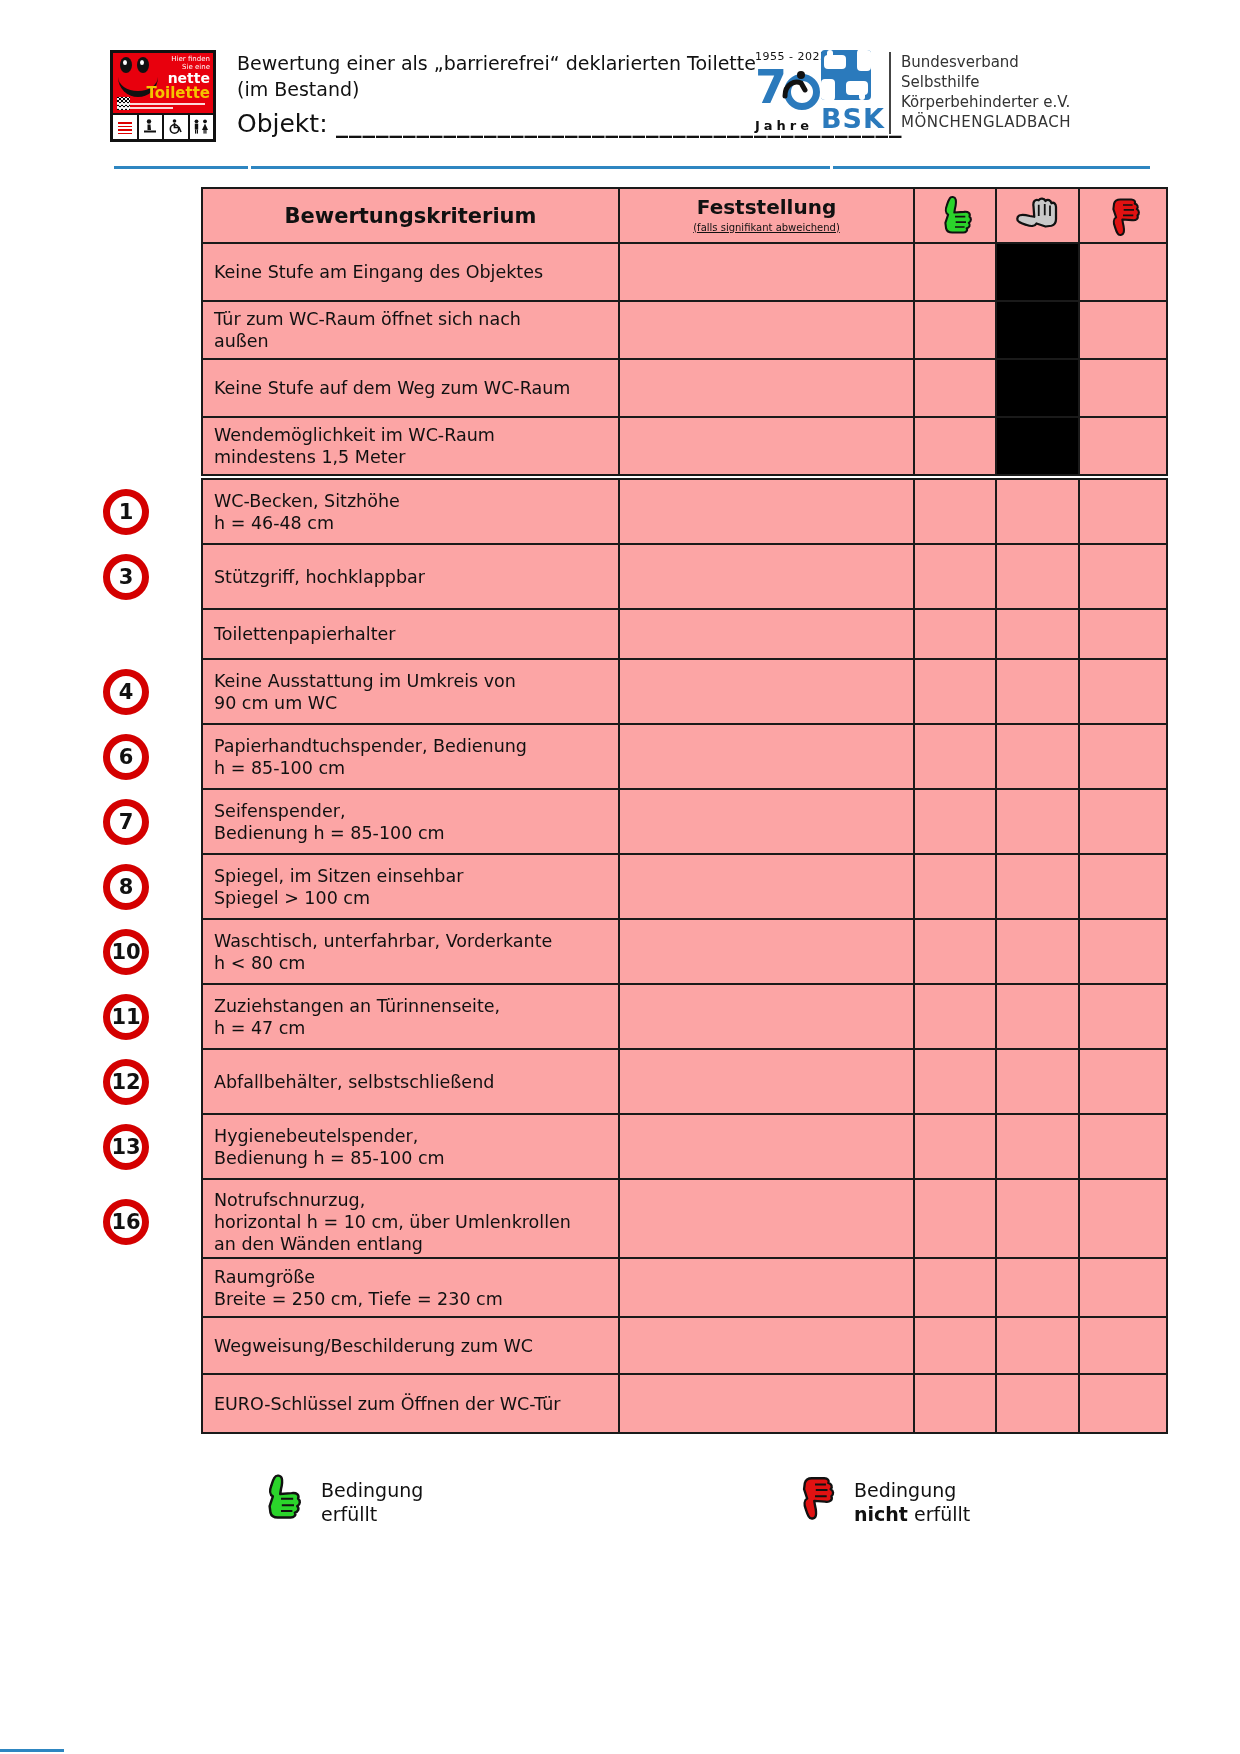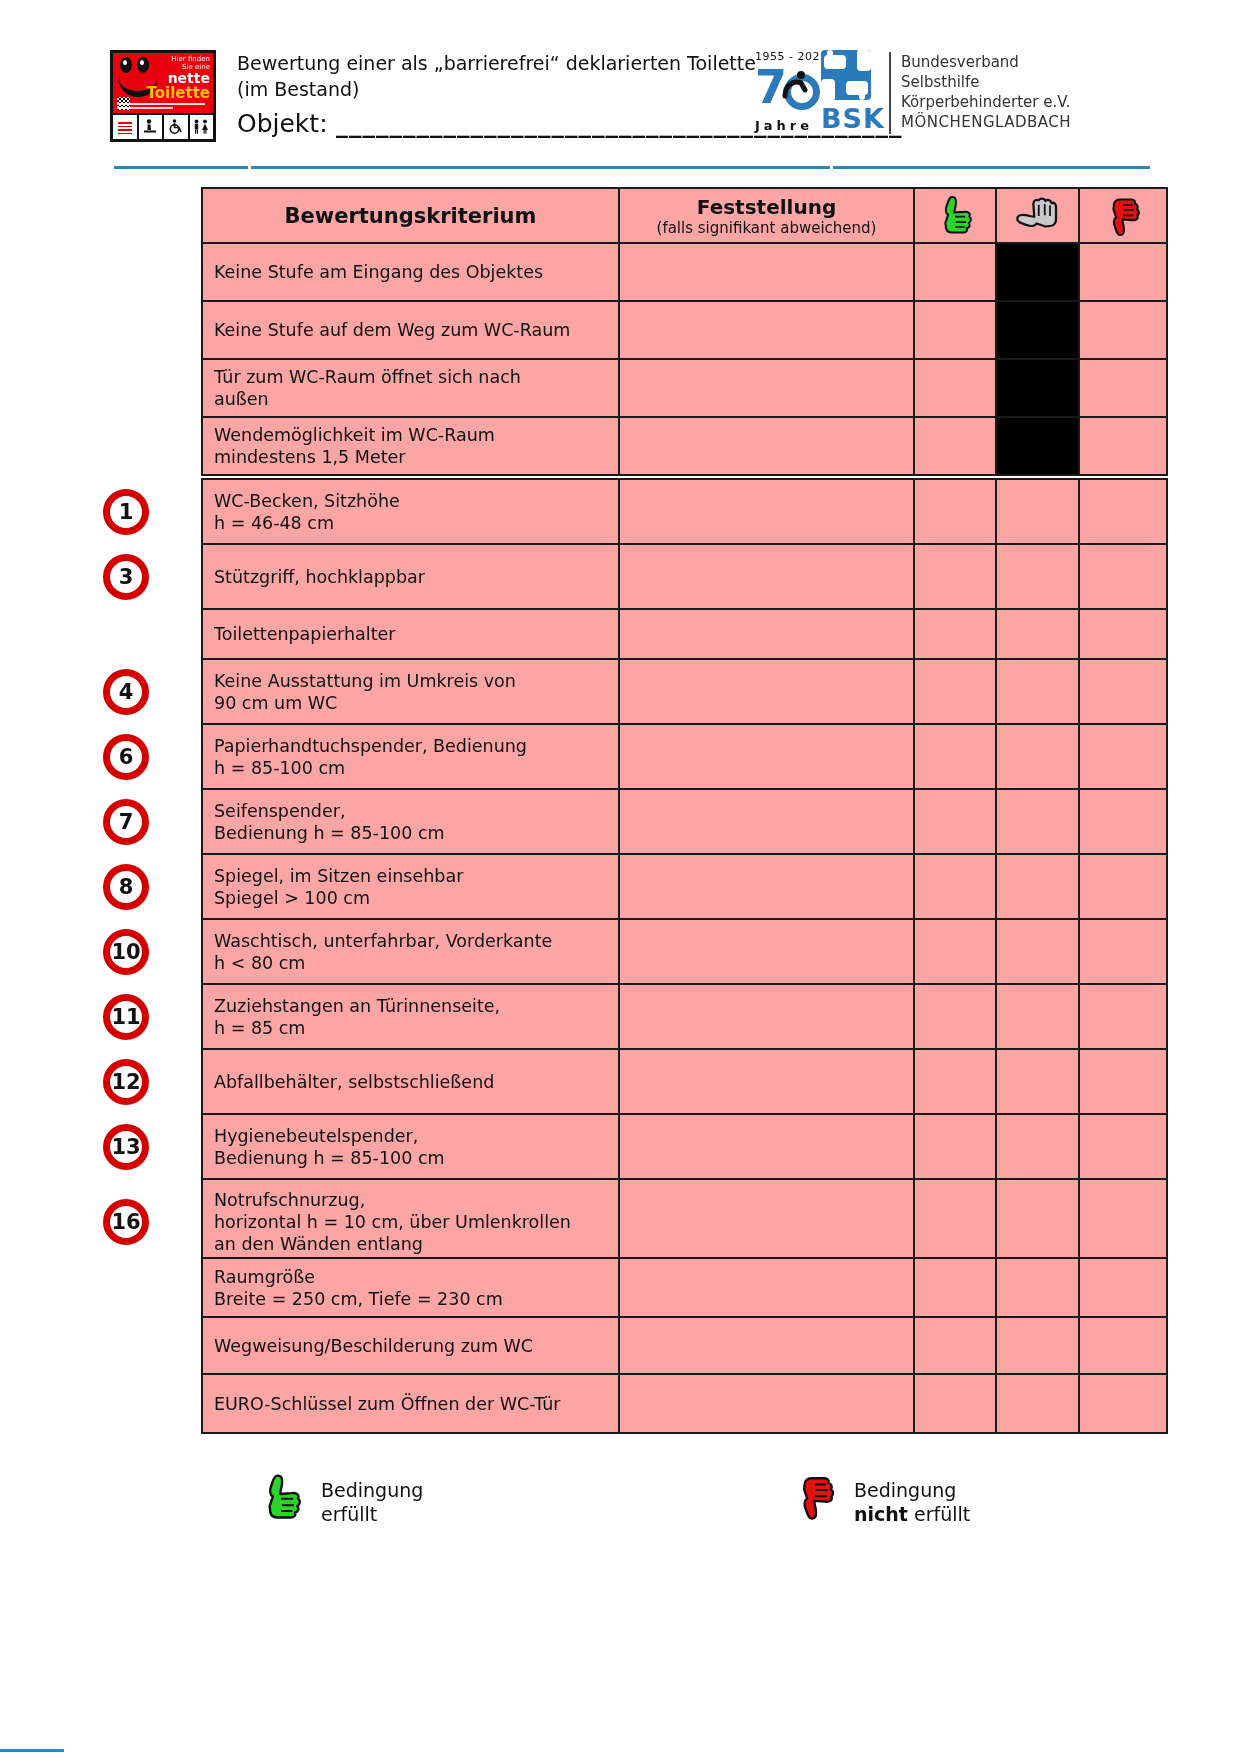--- a/index.html
+++ b/index.html
@@ -57,21 +57,21 @@
   .tbl{position:absolute;left:201px;width:967px;border:2px solid #1a1a1a;box-sizing:border-box;background:#fca5a5;}
   .trow{display:grid;grid-template-columns:417px 295px 82px 83px 1fr;position:relative;}
   .trow:not(:last-child){border-bottom:2px solid #1a1a1a;}
   .cell{border-right:2px solid #1a1a1a;box-sizing:border-box;display:flex;align-items:center;}
   .cell:last-child{border-right:none;}
   .crit{padding:4px 8px 4px 11px;font-size:17.5px;line-height:22px;white-space:pre-line;}
   .hdr .cell{justify-content:center;text-align:center;}
   .hdr-crit{font-size:21px;font-weight:bold;}
   .hdr-find{display:flex;flex-direction:column;justify-content:center;}
   .hdr-find .f1{font-size:20px;font-weight:bold;line-height:24px;}
-  .hdr-find .f2{font-size:15px;line-height:18px;}
+  .hdr-find .f2{font-size:10px;line-height:18px;text-decoration:underline;}
   .blackcell{background:#000;}
   .icon{display:block;}
   .icon-neutral{transform:rotate(-90deg);}
   .icon-bad{transform:rotate(180deg) scaleX(-1);}
 
   .h53{height:53px;} .h56{height:56px;} .h48{height:48px;} .h57{height:57px;}
   .h55{height:55px;} .h63{height:63px;} .h84{height:84px;}
 
   .numcircle{position:absolute;left:-100px;top:50%;transform:translateY(-50%);
              width:32px;height:32px;border:7px solid #d40000;border-radius:50%;
@@ -215,29 +215,29 @@
         </div>
     </div>
     <div class="trow h56">
       <div class="cell crit">Keine Stufe am Eingang des Objektes</div>
       <div class="cell"></div>
       <div class="cell"></div>
       <div class="cell blackcell"></div>
       <div class="cell"></div>
     </div>
     <div class="trow h56">
-      <div class="cell crit">Keine Stufe auf dem Weg zum WC-Raum</div>
-      <div class="cell"></div>
-      <div class="cell"></div>
-      <div class="cell blackcell"></div>
-      <div class="cell"></div>
-    </div>
-    <div class="trow h56">
       <div class="cell crit">Tür zum WC-Raum öffnet sich nach
 außen</div>
+      <div class="cell"></div>
+      <div class="cell"></div>
+      <div class="cell blackcell"></div>
+      <div class="cell"></div>
+    </div>
+    <div class="trow h56">
+      <div class="cell crit">Keine Stufe auf dem Weg zum WC-Raum</div>
       <div class="cell"></div>
       <div class="cell"></div>
       <div class="cell blackcell"></div>
       <div class="cell"></div>
     </div>
     <div class="trow h56">
       <div class="cell crit">Wendemöglichkeit im WC-Raum
 mindestens 1,5 Meter</div>
       <div class="cell"></div>
       <div class="cell"></div>
@@ -312,21 +312,21 @@
       <div class="cell crit">Waschtisch, unterfahrbar, Vorderkante
 h &lt; 80 cm</div>
       <div class="cell"></div>
       <div class="cell"></div>
       <div class="cell"></div>
       <div class="cell"></div>
     </div>
     <div class="trow h63">
       <div class="numcircle">11</div>
       <div class="cell crit">Zuziehstangen an Türinnenseite,
-h = 85 cm</div>
+h = 47 cm</div>
       <div class="cell"></div>
       <div class="cell"></div>
       <div class="cell"></div>
       <div class="cell"></div>
     </div>
     <div class="trow h63">
       <div class="numcircle">12</div>
       <div class="cell crit">Abfallbehälter, selbstschließend</div>
       <div class="cell"></div>
       <div class="cell"></div>

